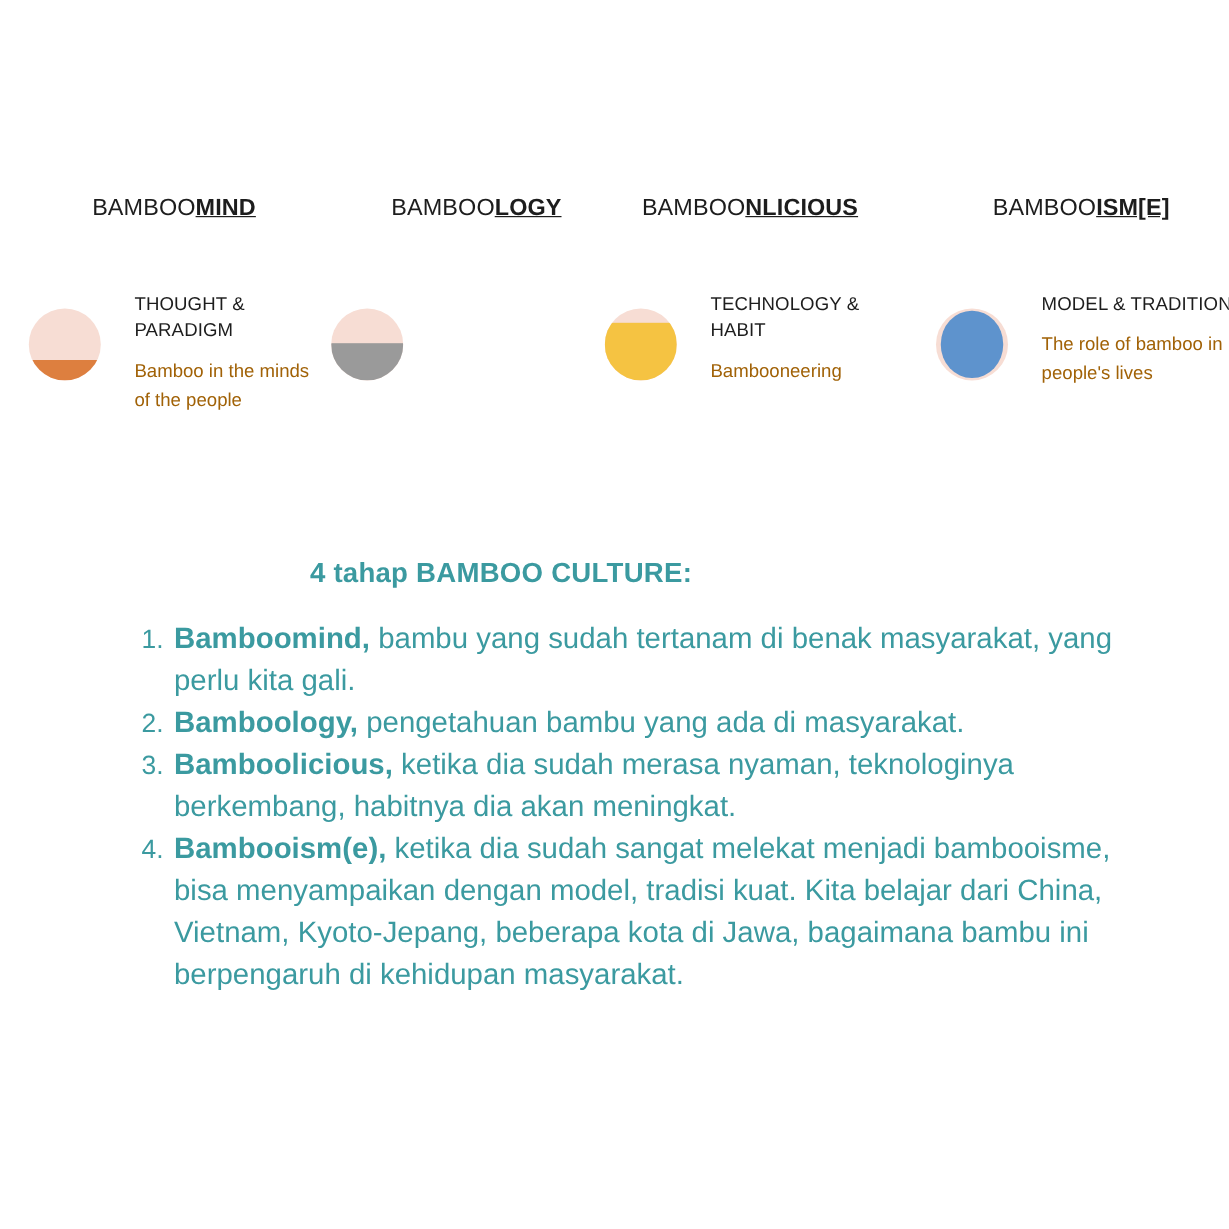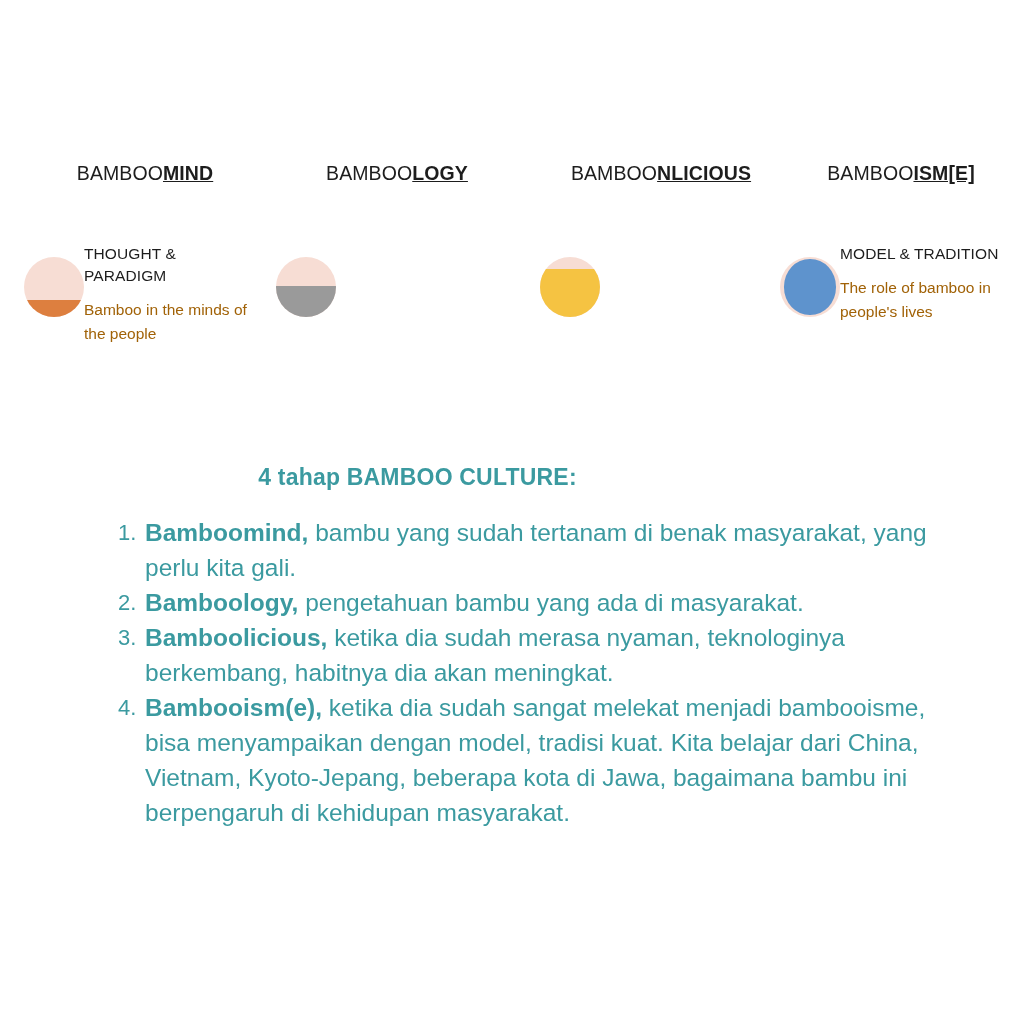--- a/index.html
+++ b/index.html
@@ -24,21 +24,21 @@
     height: 250px;
   }
 
   .stage-col {
     position: absolute;
     top: 0;
     width: 250px;
   }
   .stage-col.c0 { left: 24px; }
   .stage-col.c1 { left: 276px; }
-  .stage-col.c2 { left: 540px; }
+  .stage-col.c2 { left: 504px; }
   .stage-col.c3 { left: 780px; }
 
   .stage-title {
     text-align: center;
     font-size: 19.5px;
     line-height: 26px;
     color: #1d1d1d;
     letter-spacing: 0.1px;
     font-weight: 400;
     white-space: nowrap;
@@ -66,21 +66,21 @@
     margin-top: 14px;
   }
   .dial .fill {
     position: absolute;
     left: 0;
     right: 0;
     bottom: 0;
   }
 
   .stage-text {
-    margin-left: 0;
+    margin-left: 28px;
     width: 168px;
   }
   .stage-head {
     font-size: 15.5px;
     line-height: 22px;
     color: #1d1d1d;
     font-weight: 400;
     letter-spacing: 0.1px;
   }
   .stage-desc {
@@ -171,20 +171,24 @@
     </div>
   </div>
 
   <div class="stage-col c2">
     <div class="stage-title"><span>BAMBOO</span><span class="strong">NLICIOUS</span>
     </div>
     <div class="stage-body">
       <div class="dial">
         <div class="fill" style="height:80%;background:#f5c342;"></div>
       </div>
+      <div class="stage-text">
+        <div class="stage-head">TECHNOLOGY &amp; HABIT</div>
+        <div class="stage-desc">Bambooneering</div>
+      </div>
     </div>
   </div>
 
   <div class="stage-col c3">
     <div class="stage-title"><span>BAMBOO</span><span class="strong">ISM[E]</span>
     </div>
     <div class="stage-body">
       <div class="dial">
         <div class="fill" style="height:92%;background:#5e93cd;border-radius:50%;top:4%;bottom:4%;left:7%;right:7%;"></div>
       </div>

